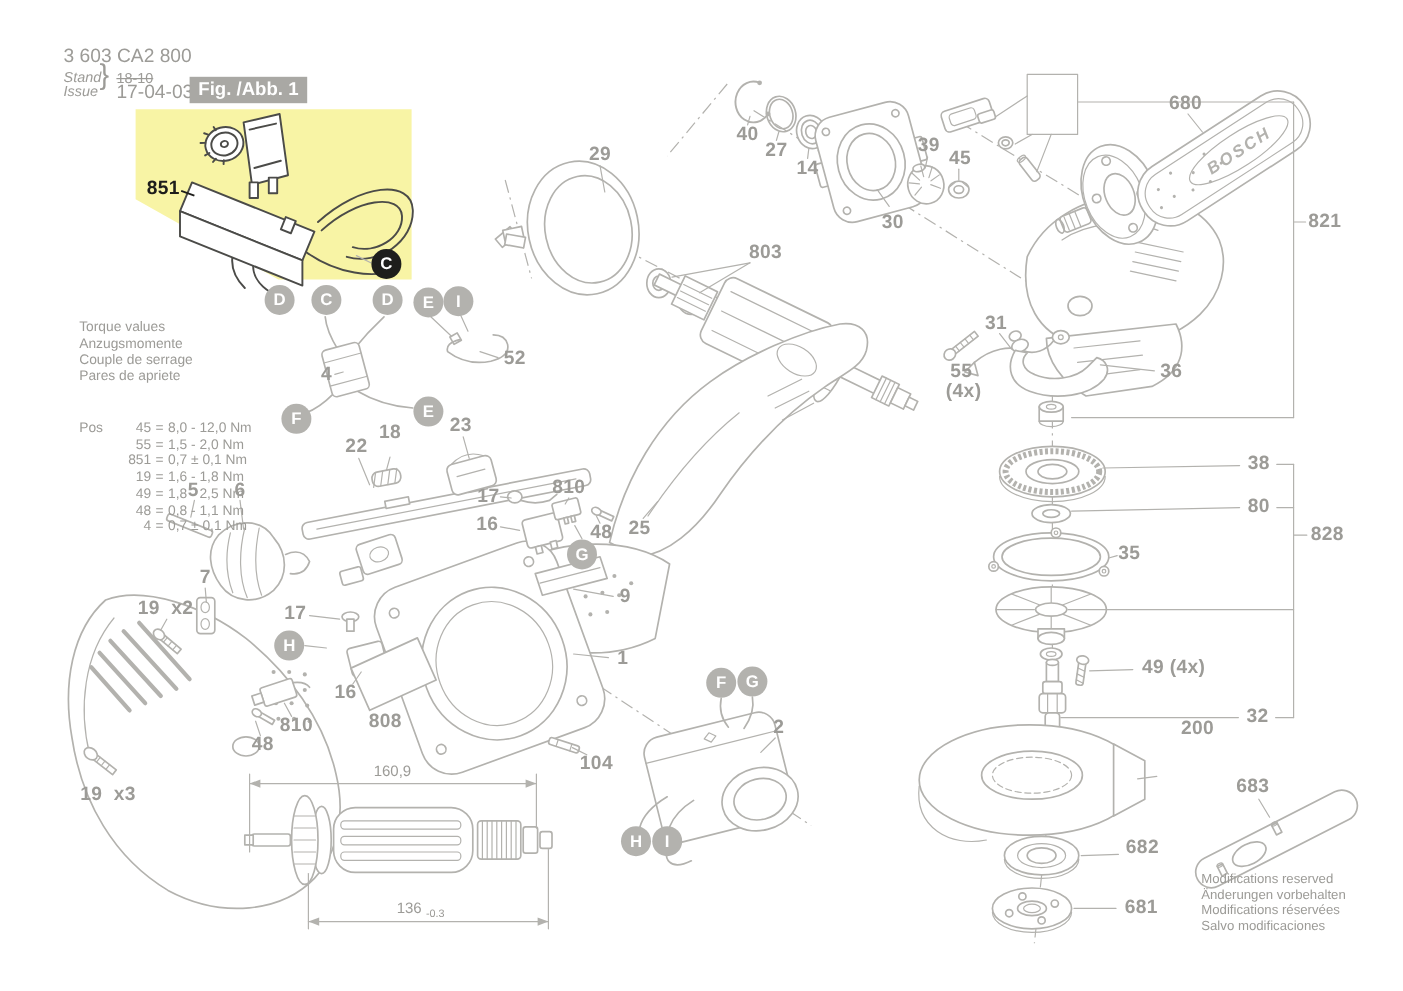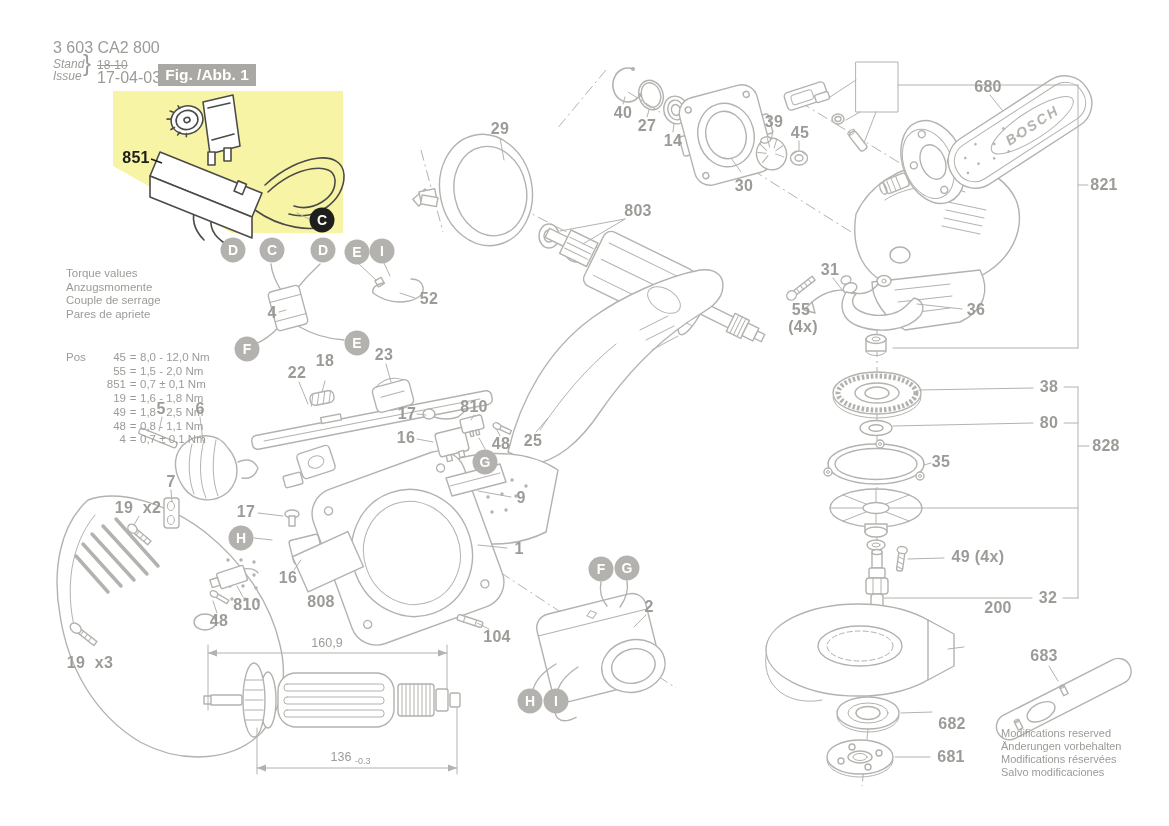--- a/index.html
+++ b/index.html
@@ -662,21 +662,21 @@
       <div class="plabel" style="left: 803px; top: 327px;">(4x)</div>
       <div class="plabel" style="left: 976px; top: 310px;">36</div>
       <div class="plabel" style="left: 1049px; top: 387px;">38</div>
       <div class="plabel" style="left: 1049px; top: 423px;">80</div>
       <div class="plabel" style="left: 1106px; top: 446px;">828</div>
       <div class="plabel" style="left: 941px; top: 462px;">35</div>
       <div class="plabel" style="left: 978px; top: 557px;">49 (4x)</div>
       <div class="plabel" style="left: 1048px; top: 598px;">32</div>
       <div class="plabel" style="left: 983px; top: 608px; margin-left: 15px;">200</div>
       <div class="plabel" style="left: 1044px; top: 656px;">683</div>
-      <div class="plabel" style="left: 952px; top: 724px;">682</div>
+      <div class="plabel" style="left: 952px; top: 707px;">682</div>
       <div class="plabel" style="left: 951px; top: 757px;">681</div>
       <div class="plabel" style="left: 161px; top: 409px;">5</div>
       <div class="plabel" style="left: 200px; top: 409px;">6</div>
       <div class="plabel" style="left: 171px; top: 482px;">7</div>
       <div class="plabel" style="left: 138px; top: 508px;">19  x2</div>
       <div class="plabel" style="left: 246px; top: 512px;">17</div>
       <div class="plabel" style="left: 288px; top: 578px;">16</div>
       <div class="plabel" style="left: 247px; top: 605px;">810</div>
       <div class="plabel" style="left: 219px; top: 621px;">48</div>
       <div class="plabel" style="left: 321px; top: 602px;">808</div>

